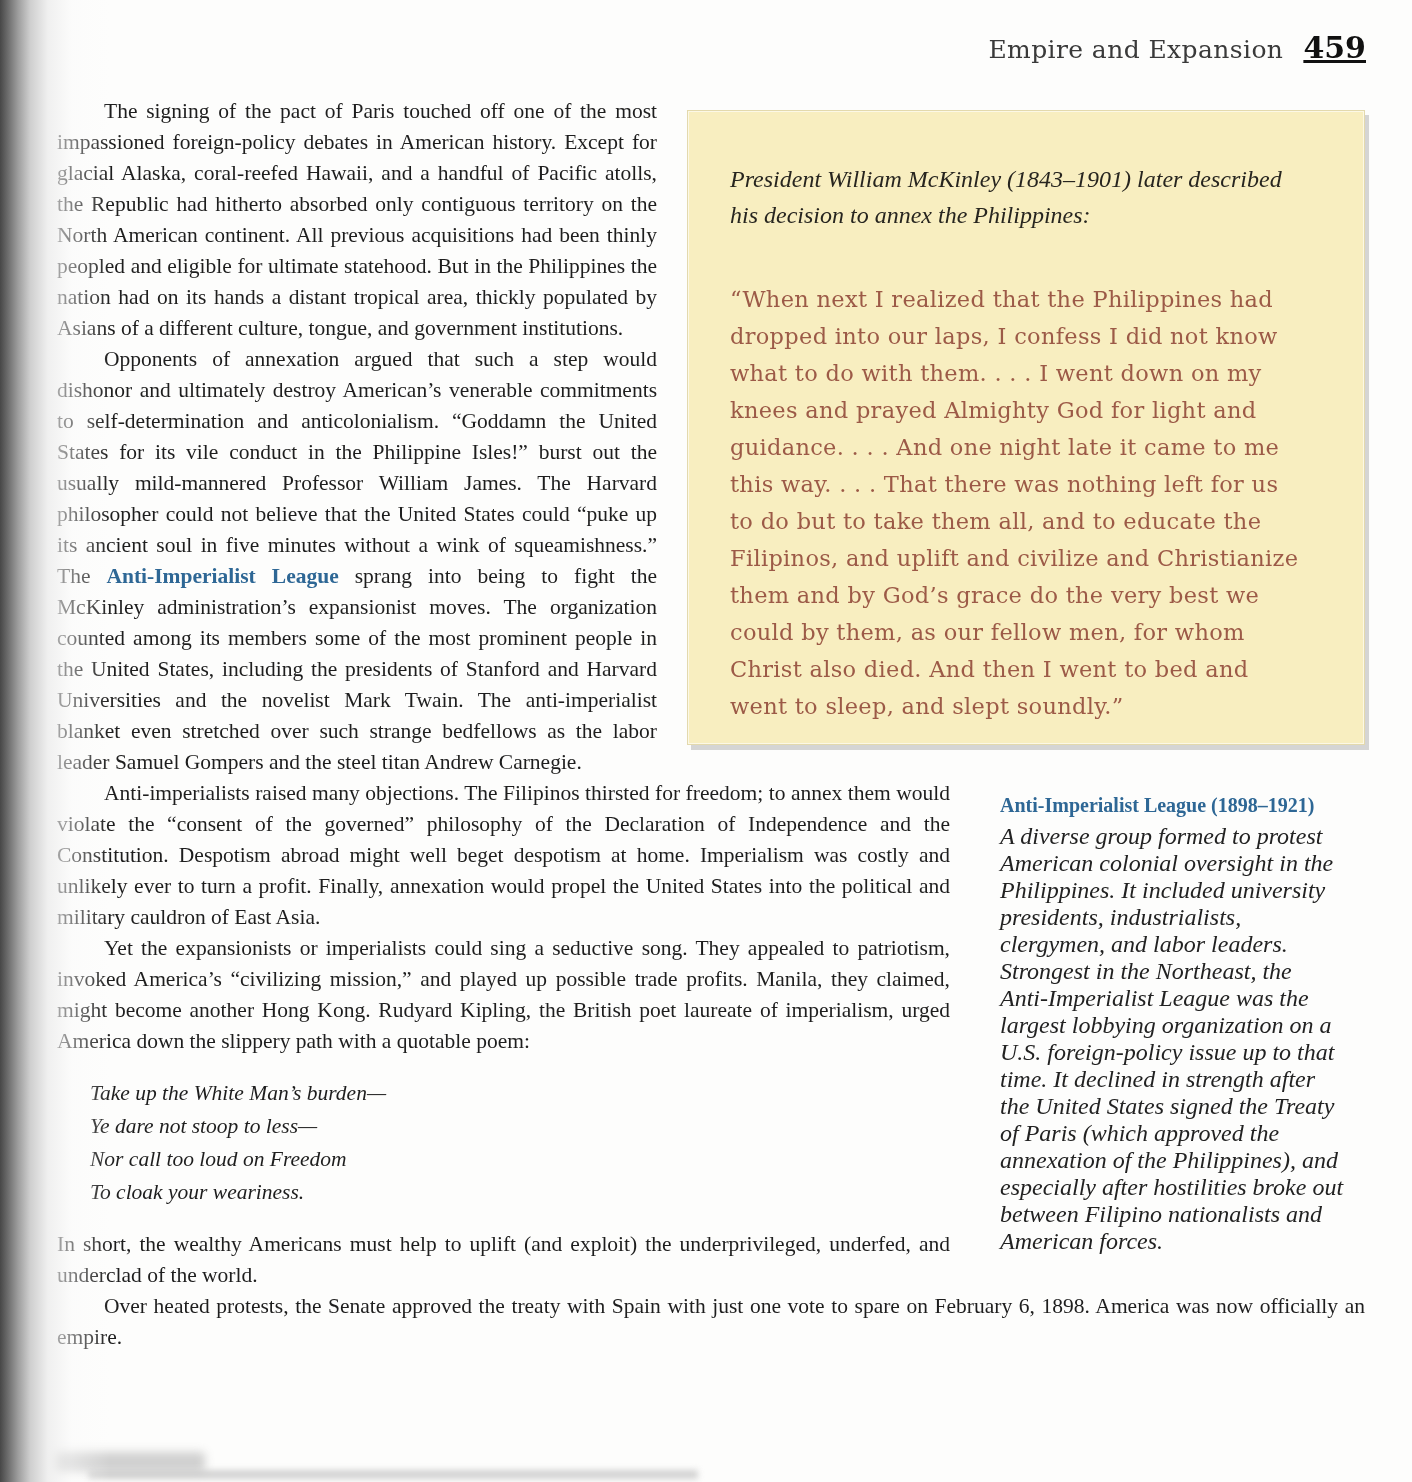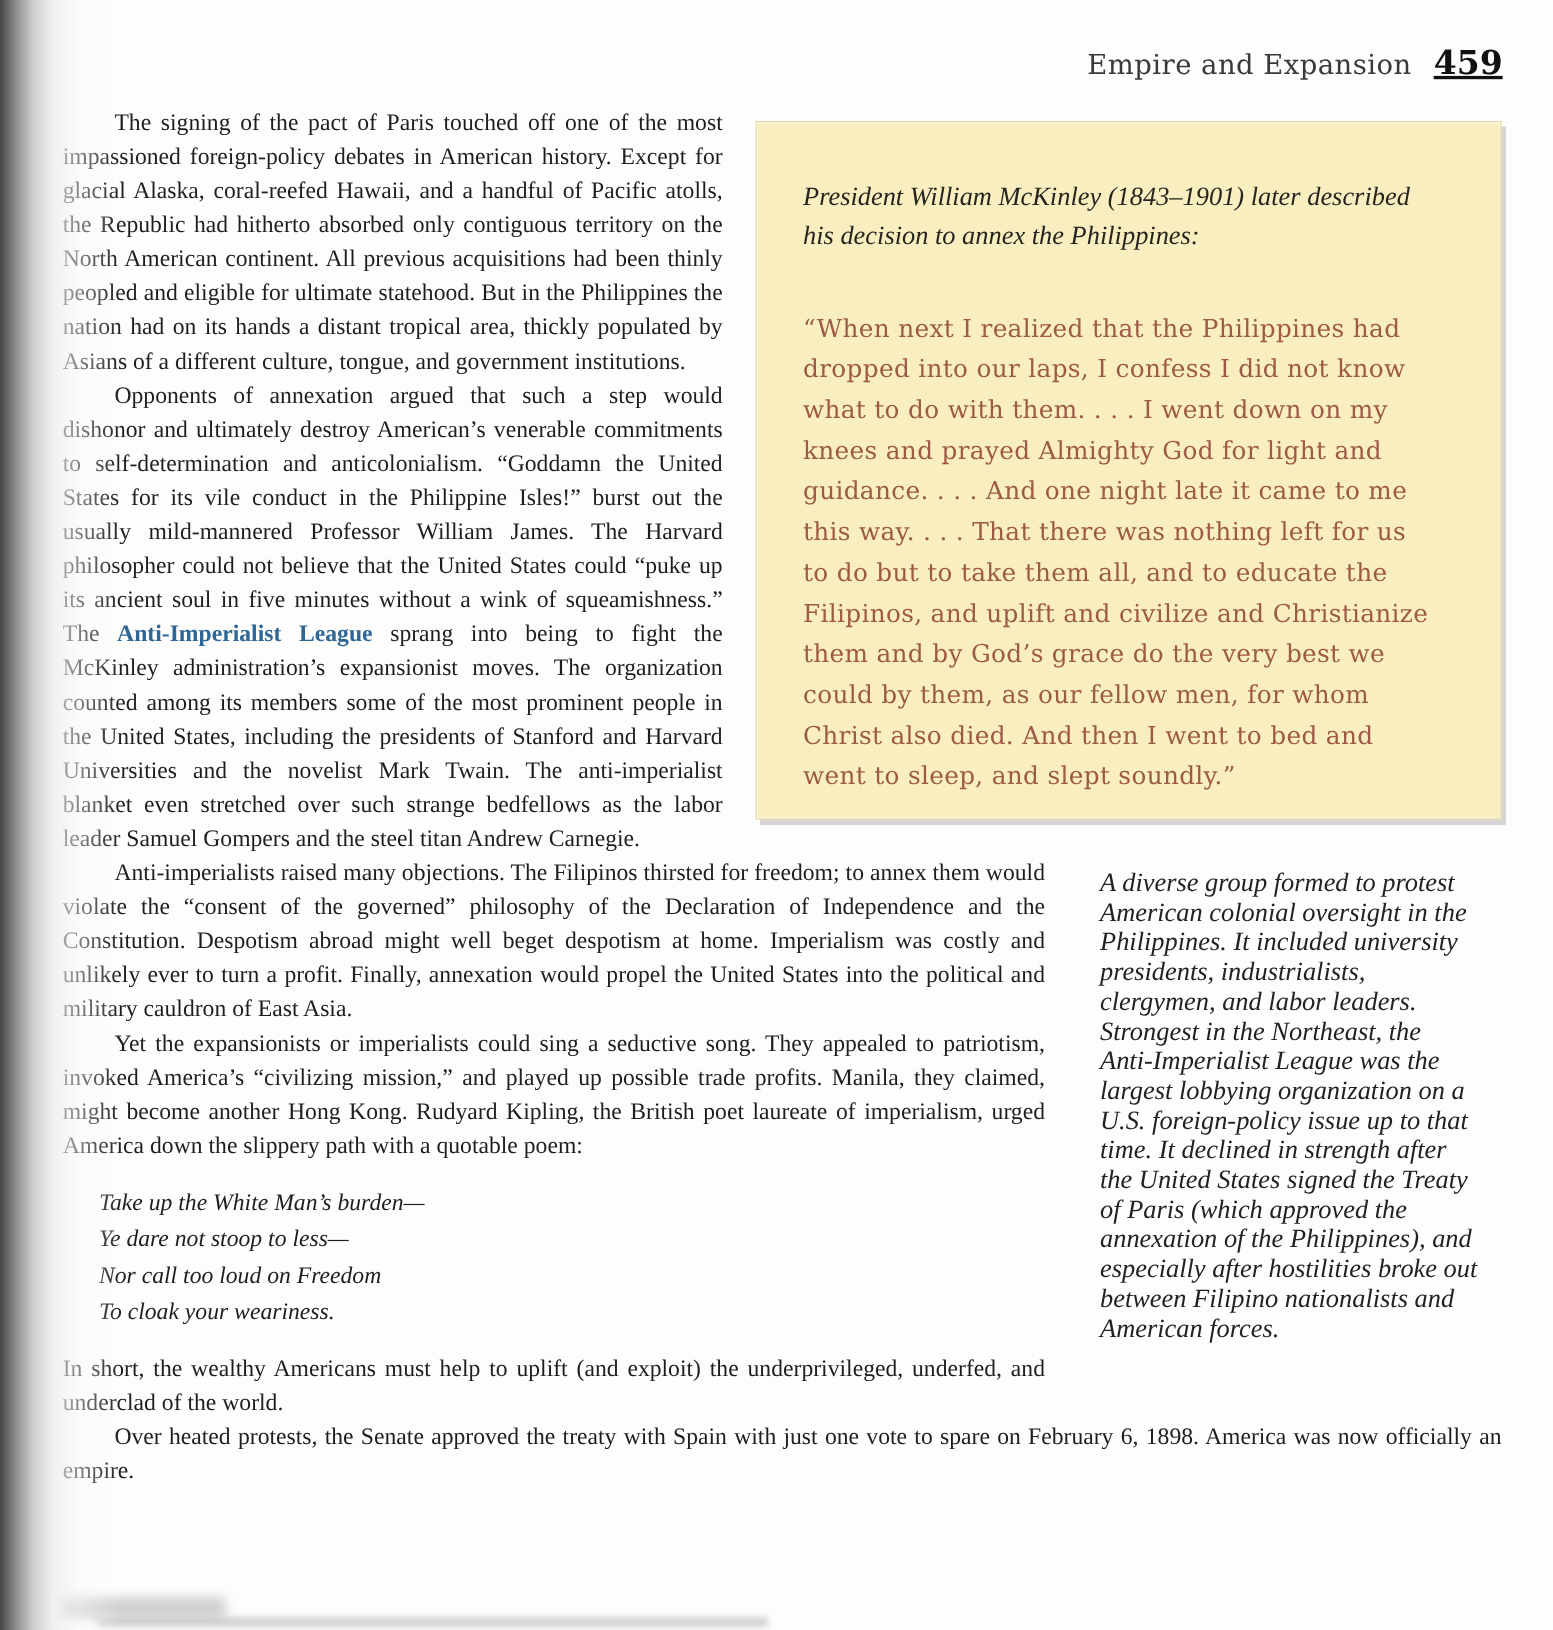--- a/index.html
+++ b/index.html
@@ -31,21 +31,21 @@
     z-index: 2; pointer-events: none;
   }
   .ghost-text {
     position: absolute; left: 55px; top: 1452px; width: 150px; height: 20px;
     background: #9a9a9a; filter: blur(5px); opacity: .45; border-radius: 4px;
     z-index: 2; pointer-events: none;
   }
 
   
   .runhead {
-    position: absolute; top: 40px; right: 46px;
+    position: absolute; top: 30px; right: 46px;
     display: flex; align-items: baseline; gap: 20px;
     font-family: "DejaVu Serif", serif;
   }
   .runhead .title { font-size: 25px; color: #3a3a3a; letter-spacing: 0.4px; }
   .runhead .pagenum { font-size: 30px; font-weight: bold; color: #111; text-decoration: underline; }
 
   
   .content {
     position: absolute; left: 57px; top: 96px; width: 1308px;
     font-size: 21.5px; line-height: 31px;
@@ -120,20 +120,21 @@
   </div>
 
   <div class="content">
 
     <div class="quote-box">
       <div class="quote-intro">President William McKinley (1843–1901) later described his decision to annex the Philippines:</div>
       <div class="quote-text">“When next I realized that the Philippines had dropped into our laps, I confess I did not know what to do with them. . . . I went down on my knees and prayed Almighty God for light and guidance. . . . And one night late it came to me this way. . . . That there was nothing left for us to do but to take them all, and to educate the Filipinos, and uplift and civilize and Christianize them and by God’s grace do the very best we could by them, as our fellow men, for whom Christ also died. And then I went to bed and went to sleep, and slept soundly.”</div>
     </div>
 
     <div class="sidebar">
+      <div class="head">Anti-Imperialist League (1898–1921)</div>
       <div class="def">A diverse group formed to protest American colonial oversight in the Philippines. It included university presidents, industrialists, clergymen, and labor leaders. Strongest in the Northeast, the Anti-Imperialist League was the largest lobbying organization on a U.S. foreign-policy issue up to that time. It declined in strength after the United States signed the Treaty of Paris (which approved the annexation of the Philippines), and especially after hostilities broke out between Filipino nationalists and American forces.</div>
     </div>
 
     <p>The signing of the pact of Paris touched off one of the most impassioned foreign-policy debates in American history. Except for glacial Alaska, coral-reefed Hawaii, and a handful of Pacific atolls, the Republic had hitherto absorbed only contiguous territory on the North American continent. All previous acquisitions had been thinly peopled and eligible for ultimate statehood. But in the Philippines the nation had on its hands a distant tropical area, thickly populated by Asians of a different culture, tongue, and government institutions.</p>
 
     <p><span>Opponents of annexation argued that such a step would dishonor and ultimately destroy American’s venerable commitments to self-determination and anticolonialism. “Goddamn the United States for its vile conduct in the Philippine Isles!” burst out the usually mild-mannered Professor William James. The Harvard philosopher could not believe that the United States could “puke up its ancient soul in five minutes without a wink of squeamishness.” The </span><span class="term">Anti-Imperialist League</span><span> sprang into being to fight the McKinley administration’s expansionist moves. The organization counted among its members some of the most prominent people in the United States, including the presidents of Stanford and Harvard Universities and the novelist Mark Twain. The anti-imperialist blanket even stretched over such strange bedfellows as the labor leader Samuel Gompers and the steel titan Andrew Carnegie.</span></p>
 
     <p>Anti-imperialists raised many objections. The Filipinos thirsted for freedom; to annex them would violate the “consent of the governed” philosophy of the Declaration of Independence and the Constitution. Despotism abroad might well beget despotism at home. Imperialism was costly and unlikely ever to turn a profit. Finally, annexation would propel the United States into the political and military cauldron of East Asia.</p>
 
     <p>Yet the expansionists or imperialists could sing a seductive song. They appealed to patriotism, invoked America’s “civilizing mission,” and played up possible trade profits. Manila, they claimed, might become another Hong Kong. Rudyard Kipling, the British poet laureate of imperialism, urged America down the slippery path with a quotable poem:</p>

